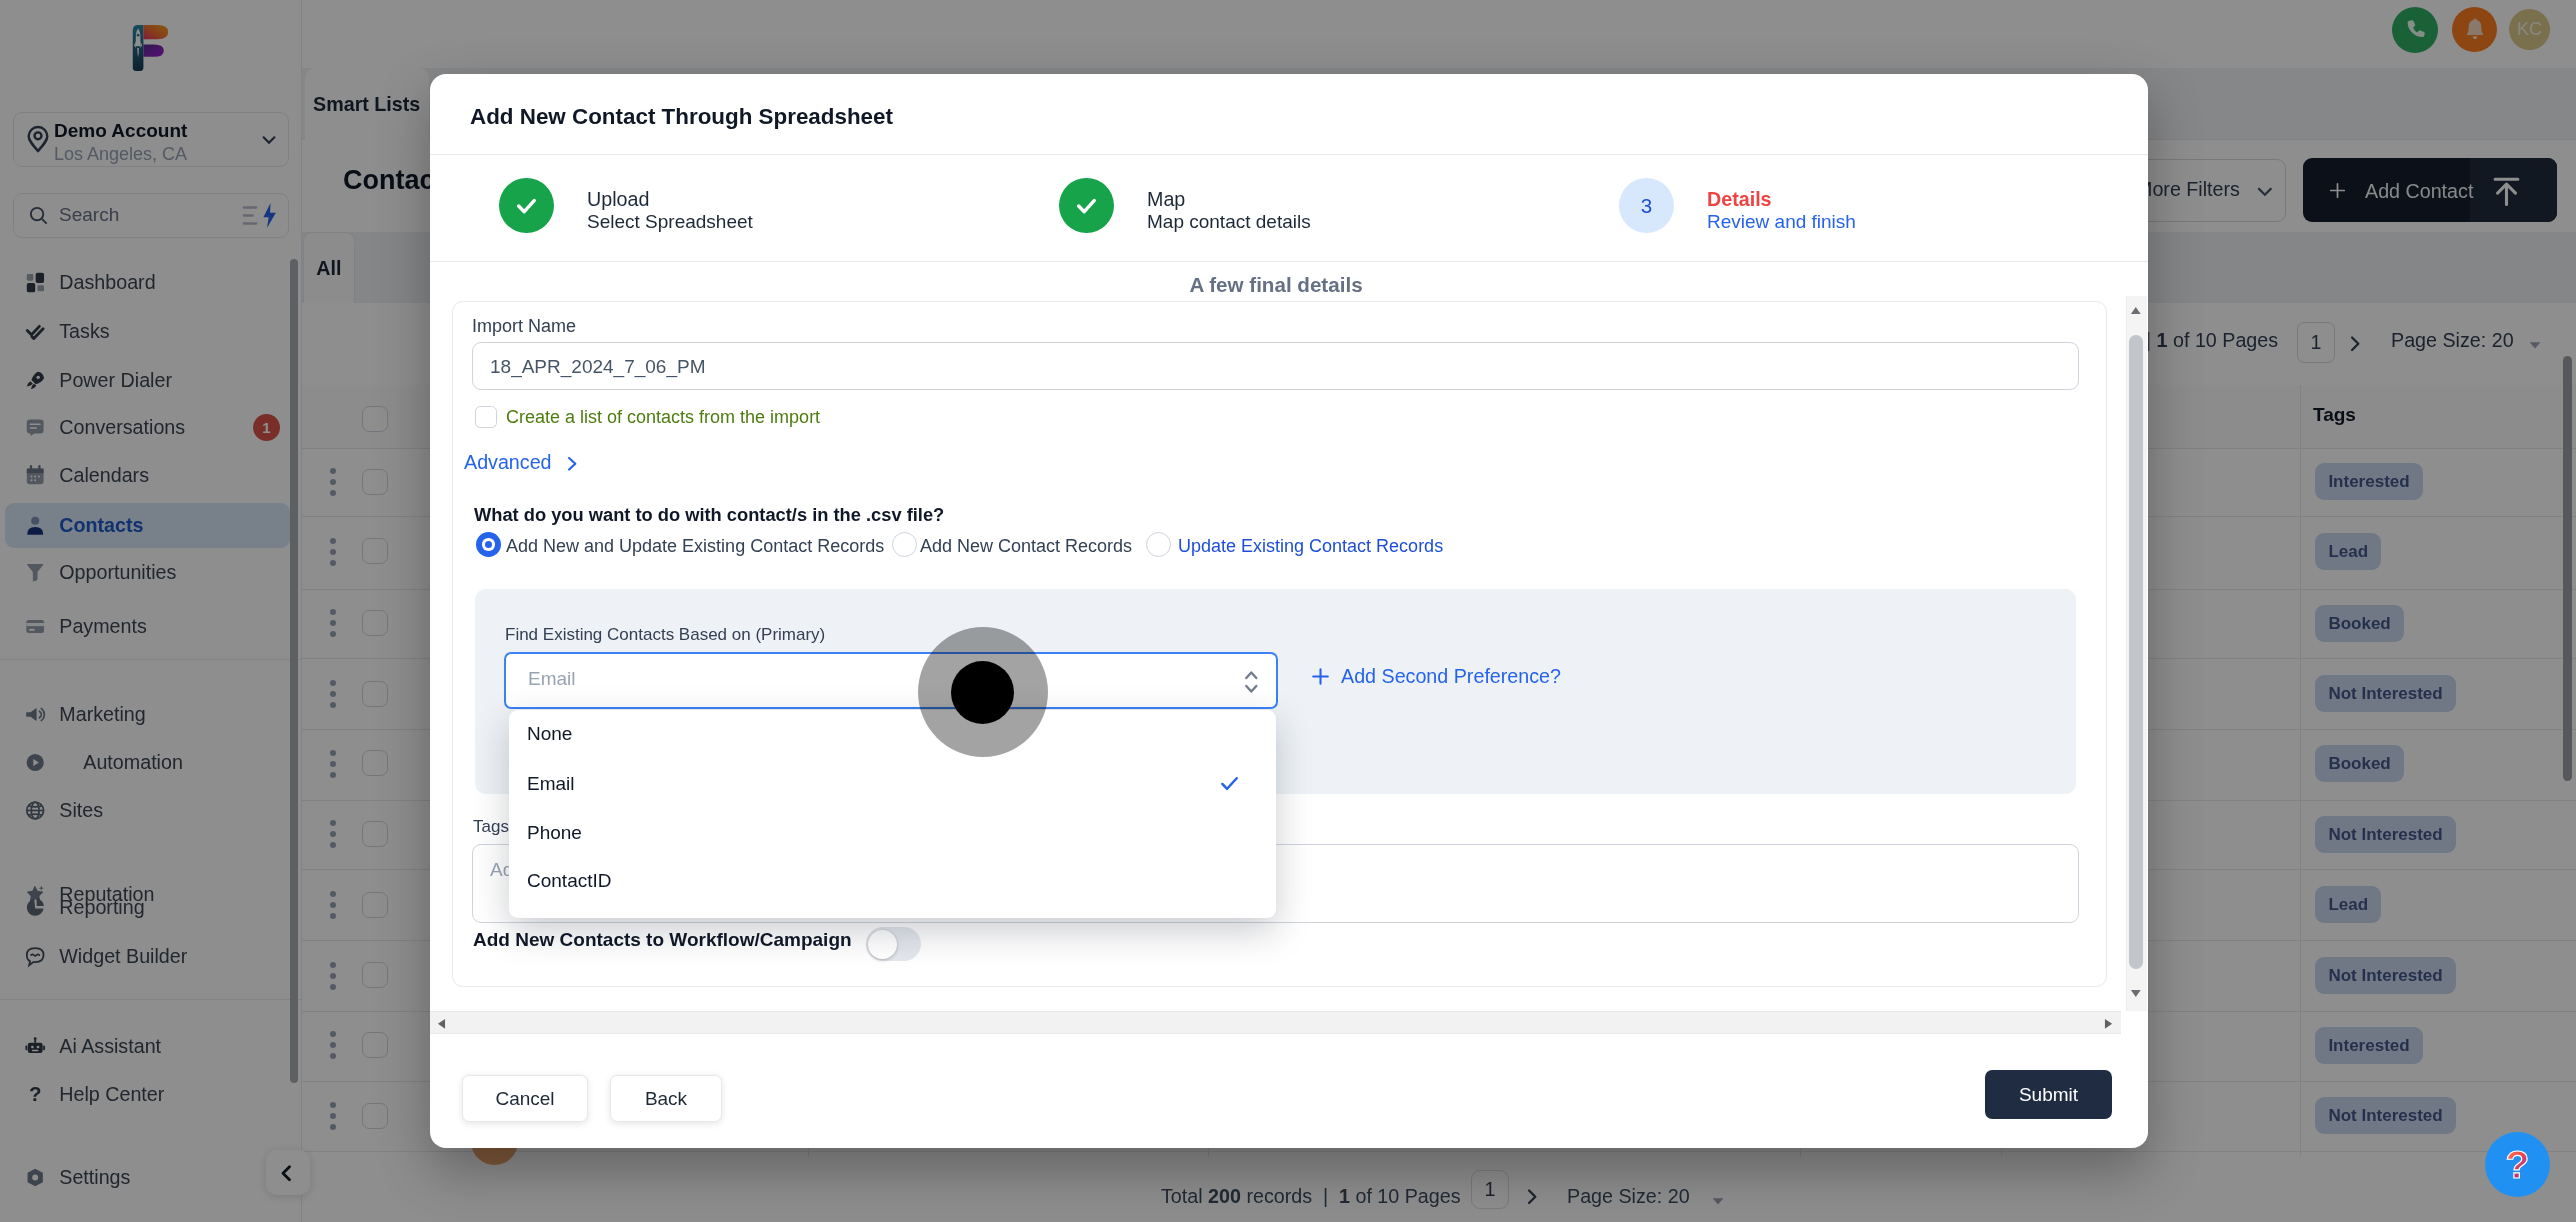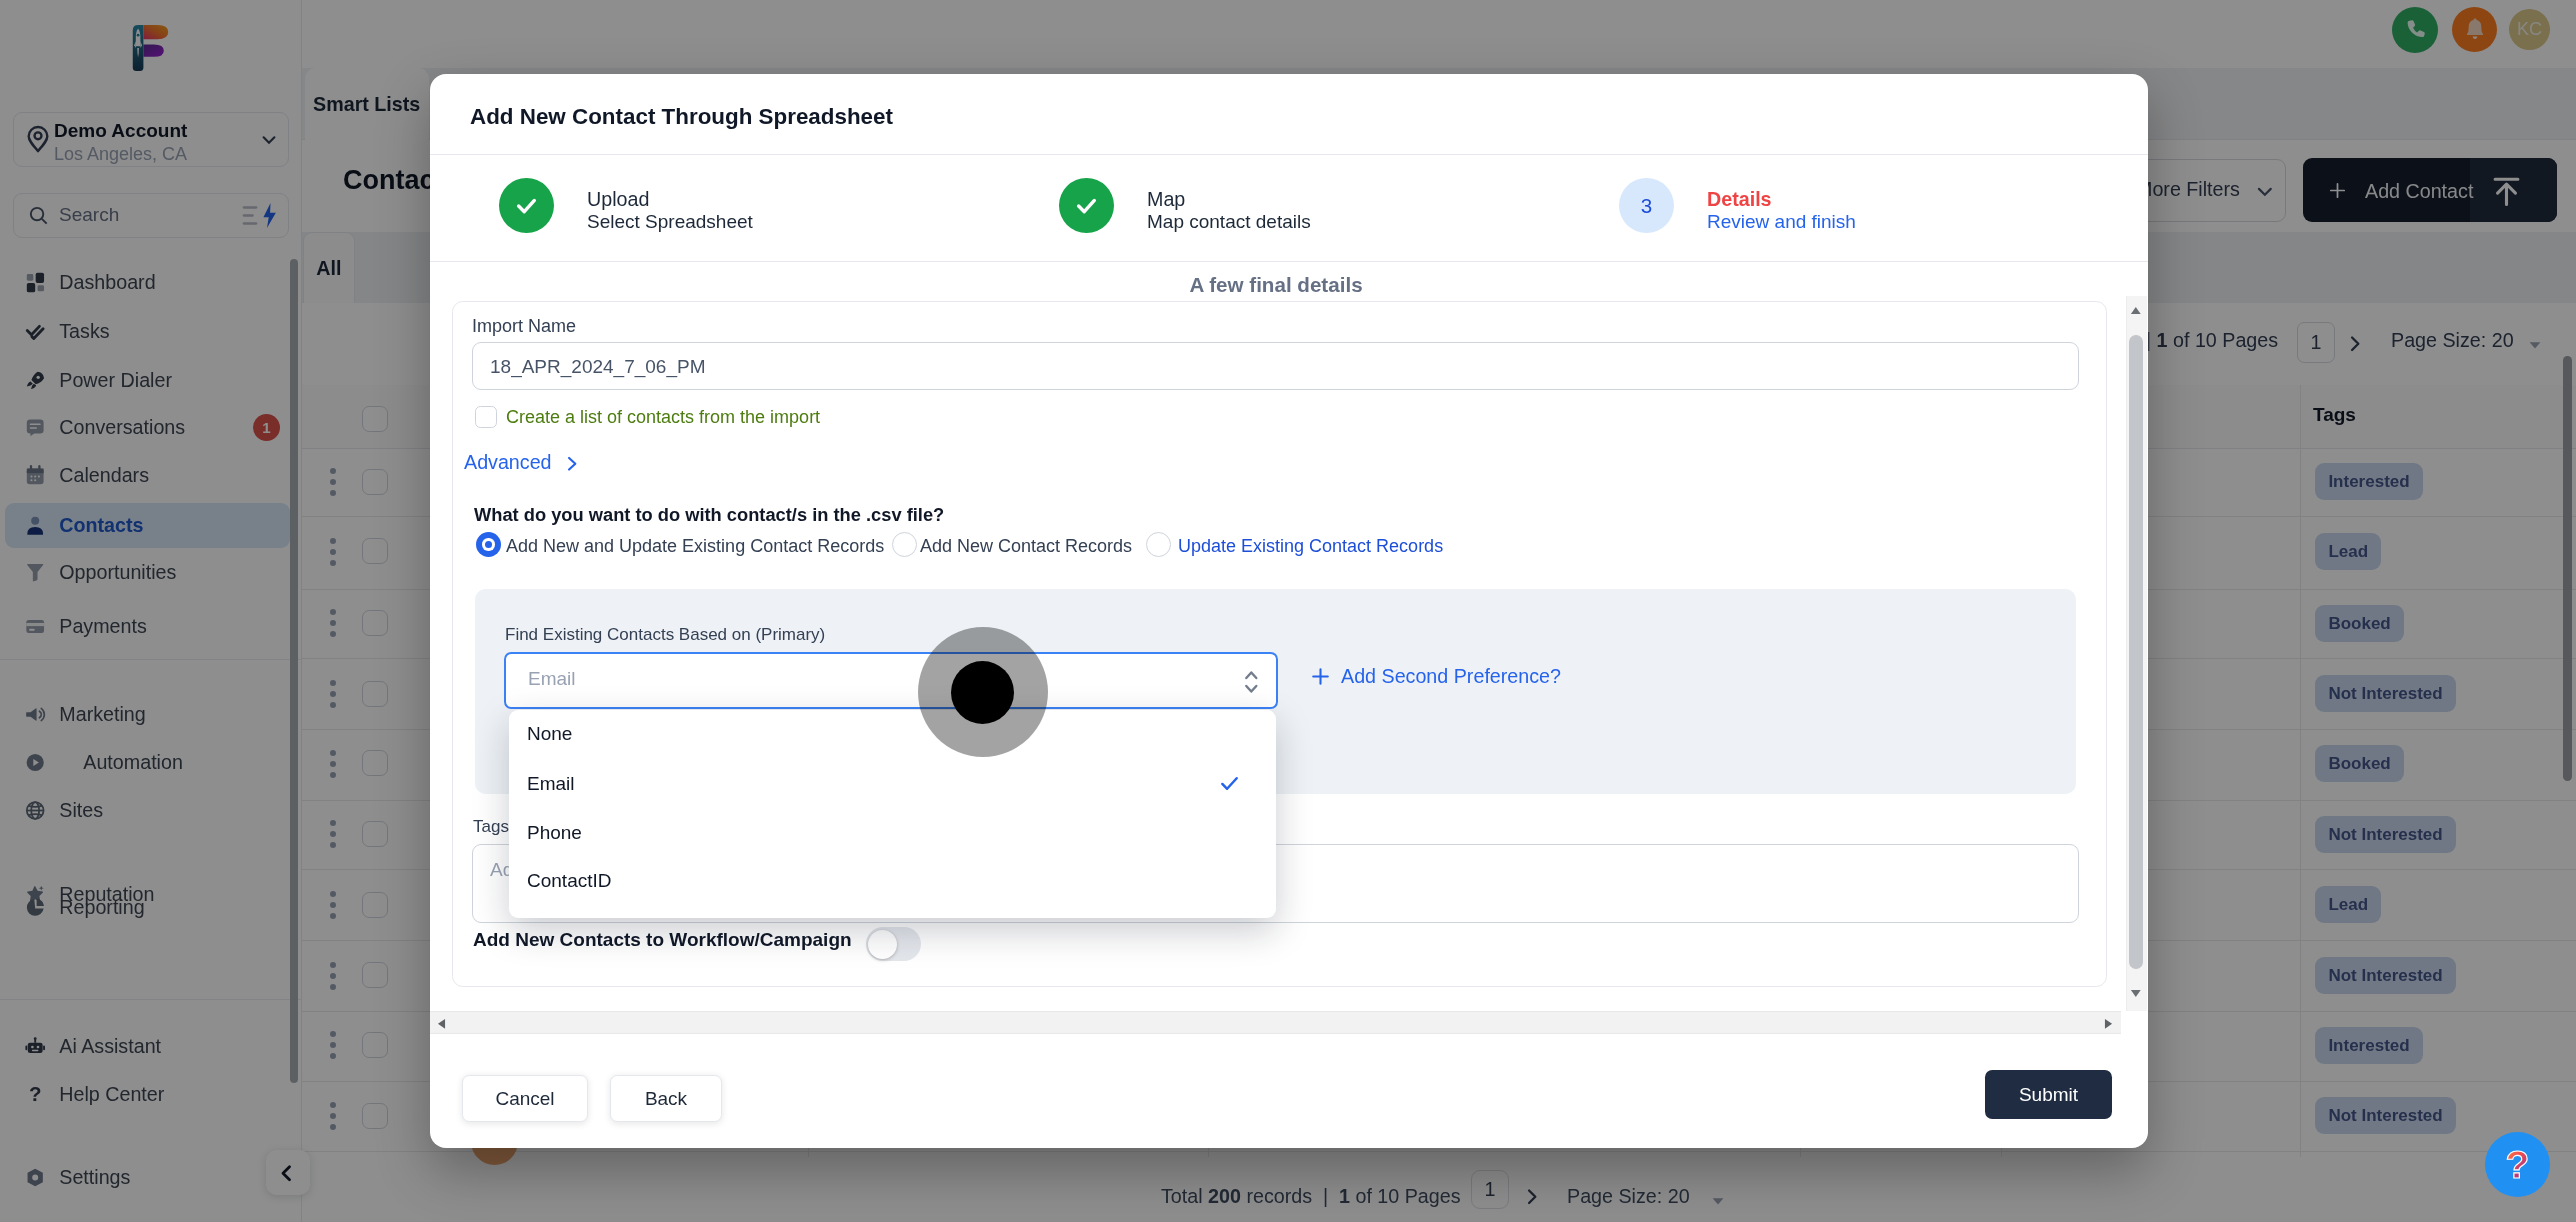--- a/index.html
+++ b/index.html
@@ -221,20 +221,29 @@
       </div>
 <div class="navitem" style="top:885px;">
         <span class="ic">
           <svg width="23" height="23" viewBox="0 0 24 24" fill="#5d6877">
             <path d="M11 3 A9 9 0 1 0 21 13 L12 13 Z"></path>
             <path d="M13.5 2.6 A9 9 0 0 1 21.4 10.5 L13.5 10.5 Z"></path>
           </svg>
         </span>
         <span>Reporting</span>
       </div>
+<div class="navitem" style="top:934px;">
+        <span class="ic">
+          <svg width="23" height="23" viewBox="0 0 24 24" fill="none" stroke="#414b59" stroke-width="1.9" stroke-linecap="round">
+            <path d="M12 3 Q21 3 21 10.5 Q21 18 12 18 L10 18 L5.5 21.5 L6.5 17.2 Q3 15.5 3 10.5 Q3 3 12 3 Z"></path>
+            <path d="M7.5 10.5 Q9 9 10.5 10.5 Q12 12 13.5 10.5 Q15 9 16.5 10.5" stroke-width="1.7"></path>
+          </svg>
+        </span>
+        <span>Widget Builder</span>
+      </div>
 <div class="navitem" style="top:1024px;">
         <span class="ic">
           <svg width="23" height="23" viewBox="0 0 24 24" fill="#333c4b">
             <rect x="4" y="8" width="16" height="11" rx="2.5"></rect>
             <rect x="11" y="4" width="2" height="4"></rect>
             <circle cx="12" cy="3.5" r="1.5"></circle>
             <rect x="1.5" y="11" width="2" height="5" rx="1"></rect>
             <rect x="20.5" y="11" width="2" height="5" rx="1"></rect>
             <g fill="#fff">
               <circle cx="9" cy="12.5" r="1.4"></circle>

